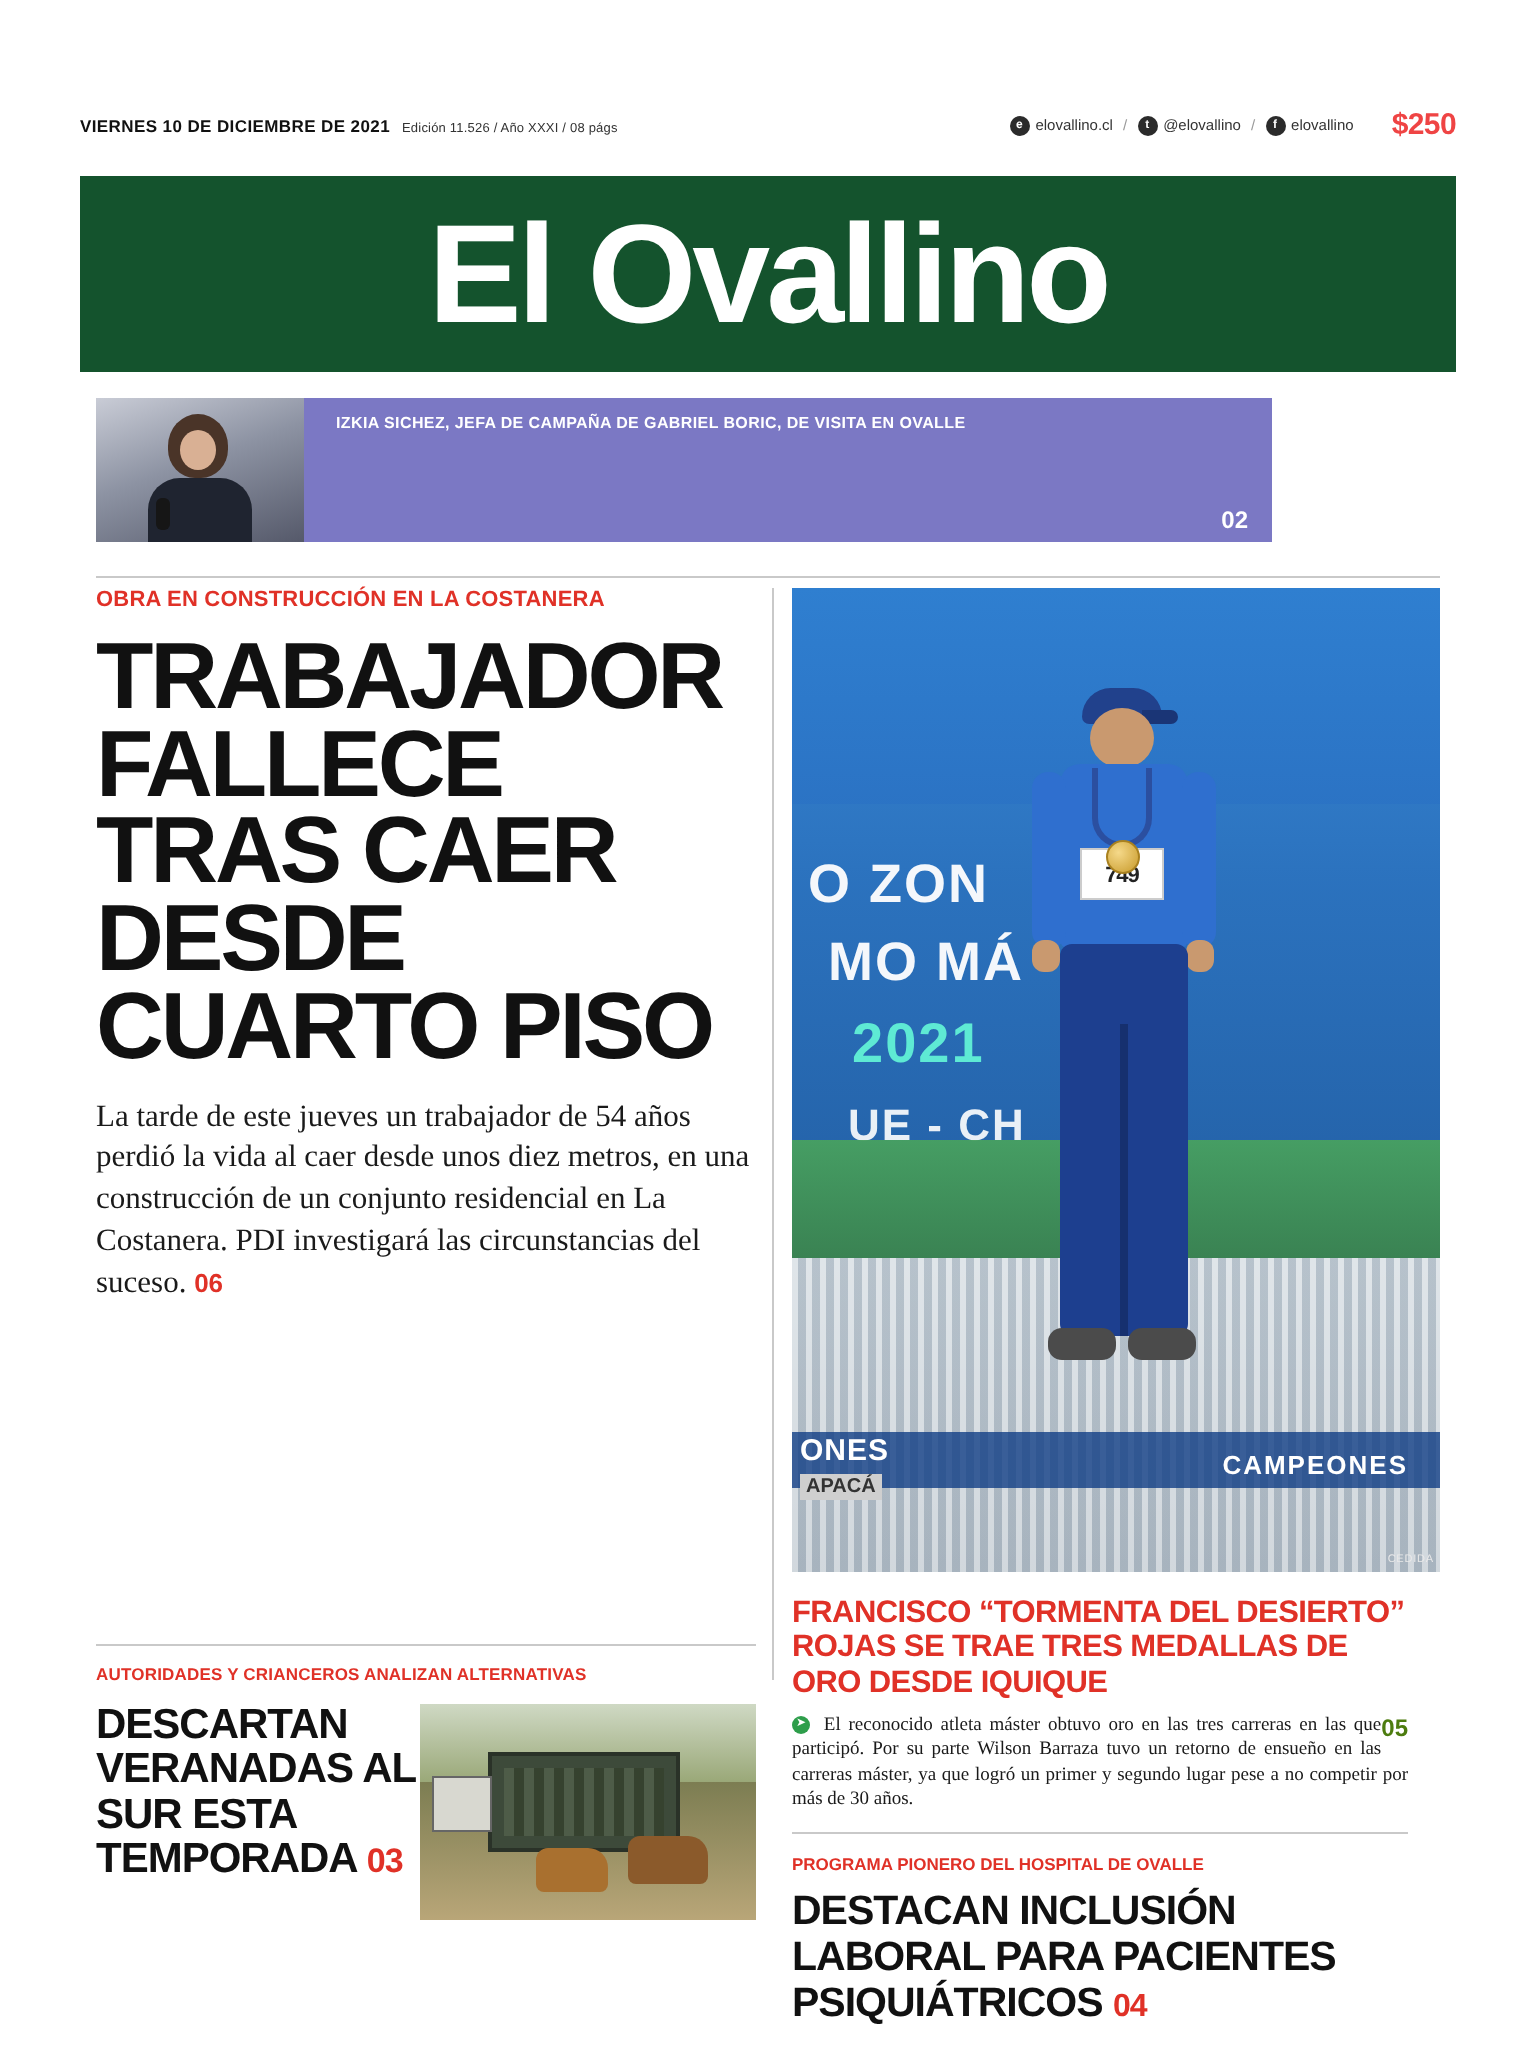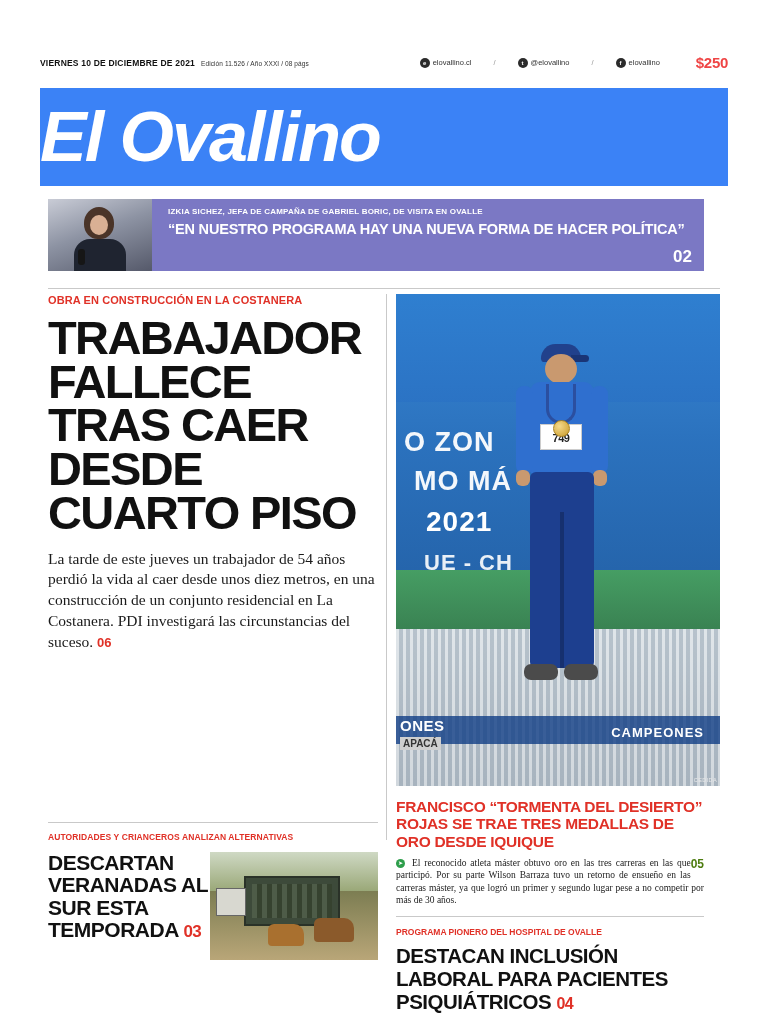--- a/index.html
+++ b/index.html
@@ -43,21 +43,21 @@
     color: #111;
   }
   .dateline .d2 {
     font-size: 6.5px;
     color: #333;
     letter-spacing: 0.1px;
   }
   .socials {
     display: flex;
     align-items: center;
-    gap: 22px;
+    gap: 5px;
     white-space: nowrap;
   }
   .socials .sitem {
     display: flex;
     align-items: center;
     gap: 3px;
     font-size: 7.5px;
     color: #333;
   }
   .socials .sep {
@@ -81,40 +81,39 @@
     color: #ef4444;
     letter-spacing: -0.3px;
     margin-left: 14px;
   }
 
   
   .masthead {
     position: absolute;
     left: 40px; top: 88px;
     width: 688px; height: 98px;
-    background: #3b82f6;
+    background: #14532d;
     display: flex;
     align-items: center;
-    justify-content: flex-start;
-    font-style: italic;
+    justify-content: center;
   }
   .masthead .logo {
     color: #ffffff;
     font-size: 70px;
     font-weight: bold;
     letter-spacing: -2px;
     font-family: "Liberation Sans", sans-serif;
     line-height: 1;
   }
 
   
   .banner {
     position: absolute;
     left: 48px; top: 199px;
-    width: 656px; height: 72px;
+    width: 588px; height: 72px;
     background: #7b78c4;
     display: flex;
     align-items: stretch;
   }
   .banner-photo {
     width: 104px;
     height: 72px;
     background: #3b4a66;
     position: relative;
     overflow: hidden;
@@ -166,21 +165,21 @@
   }
   .banner-head {
     font-size: 14.5px;
     font-weight: bold;
     letter-spacing: -0.2px;
     line-height: 1.1;
   }
   .banner-page {
     position: absolute;
     right: 12px; bottom: 4px;
-    font-size: 17px;
+    font-size: 12px;
     font-weight: bold;
     color: #ffffff;
   }
 
   
   .rule-top {
     position: absolute;
     left: 48px; top: 288px;
     width: 672px;
     border-top: 1px solid #c9c9c9;
@@ -353,21 +352,21 @@
     font-size: 27px;
     font-weight: bold;
     letter-spacing: 1px;
     opacity: 0.95;
     white-space: nowrap;
     overflow: hidden;
   }
   .mp-text3 {
     position: absolute;
     left: 30px; top: 43%;
-    color: #ffffff;
+    color: #5eead4;
     font-size: 28px;
     font-weight: bold;
     letter-spacing: 1px;
   }
   .mp-text4 {
     position: absolute;
     left: 28px; top: 52%;
     color: #ffffff;
     font-size: 22px;
     font-weight: bold;
@@ -634,21 +633,20 @@
   <div class="banner">
     <div class="banner-photo">
       <div class="bp-bg"></div>
       <div class="bp-head"></div>
       <div class="bp-face"></div>
       <div class="bp-body"></div>
       <div class="bp-mic"></div>
     </div>
     <div class="banner-text">
       <div class="banner-kicker">IZKIA SICHEZ, JEFA DE CAMPAÑA DE GABRIEL BORIC, DE VISITA EN OVALLE</div>
-      <div class="banner-head">“EN NUESTRO PROGRAMA HAY UNA NUEVA FORMA DE HACER POLÍTICA”</div>
       <div class="banner-page">02</div>
     </div>
   </div>
 
   <div class="rule-top"></div>
   <div class="vrule"></div>
 
   <div class="left-col">
     <div class="kicker-red">OBRA EN CONSTRUCCIÓN EN LA COSTANERA</div>
     <div class="lead-head">

